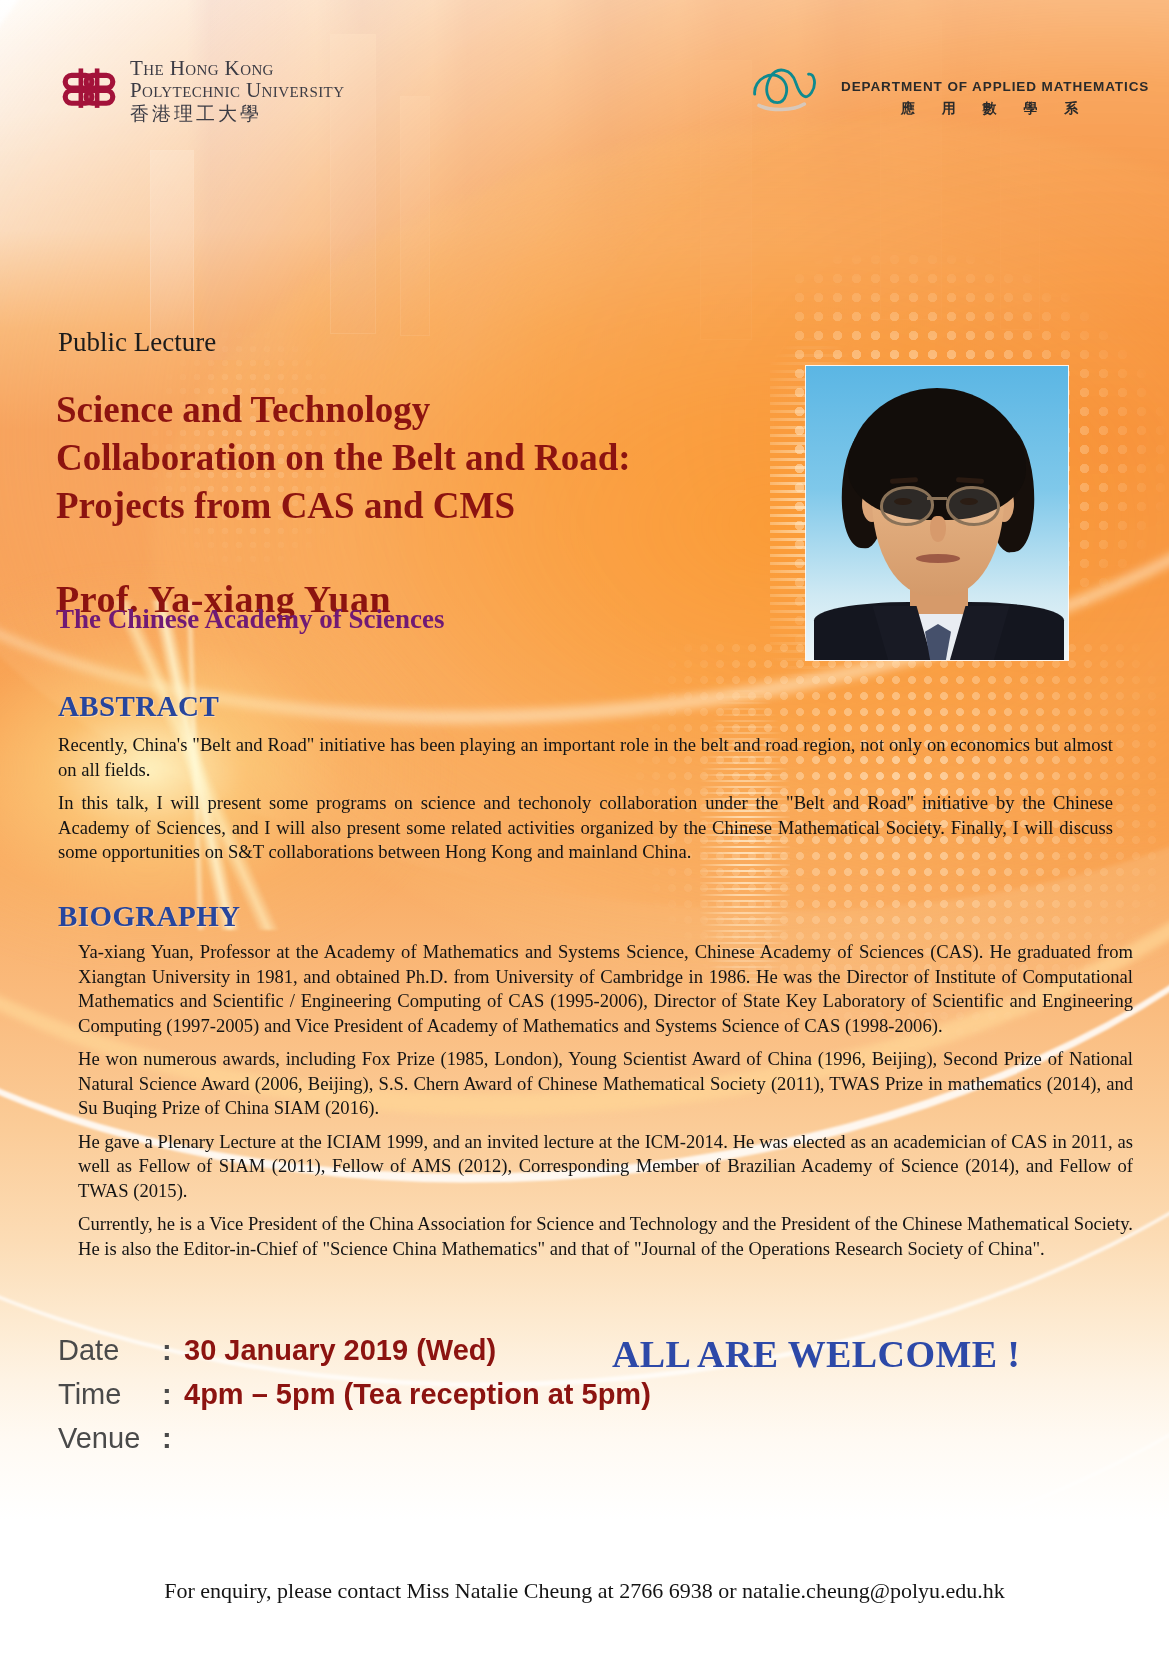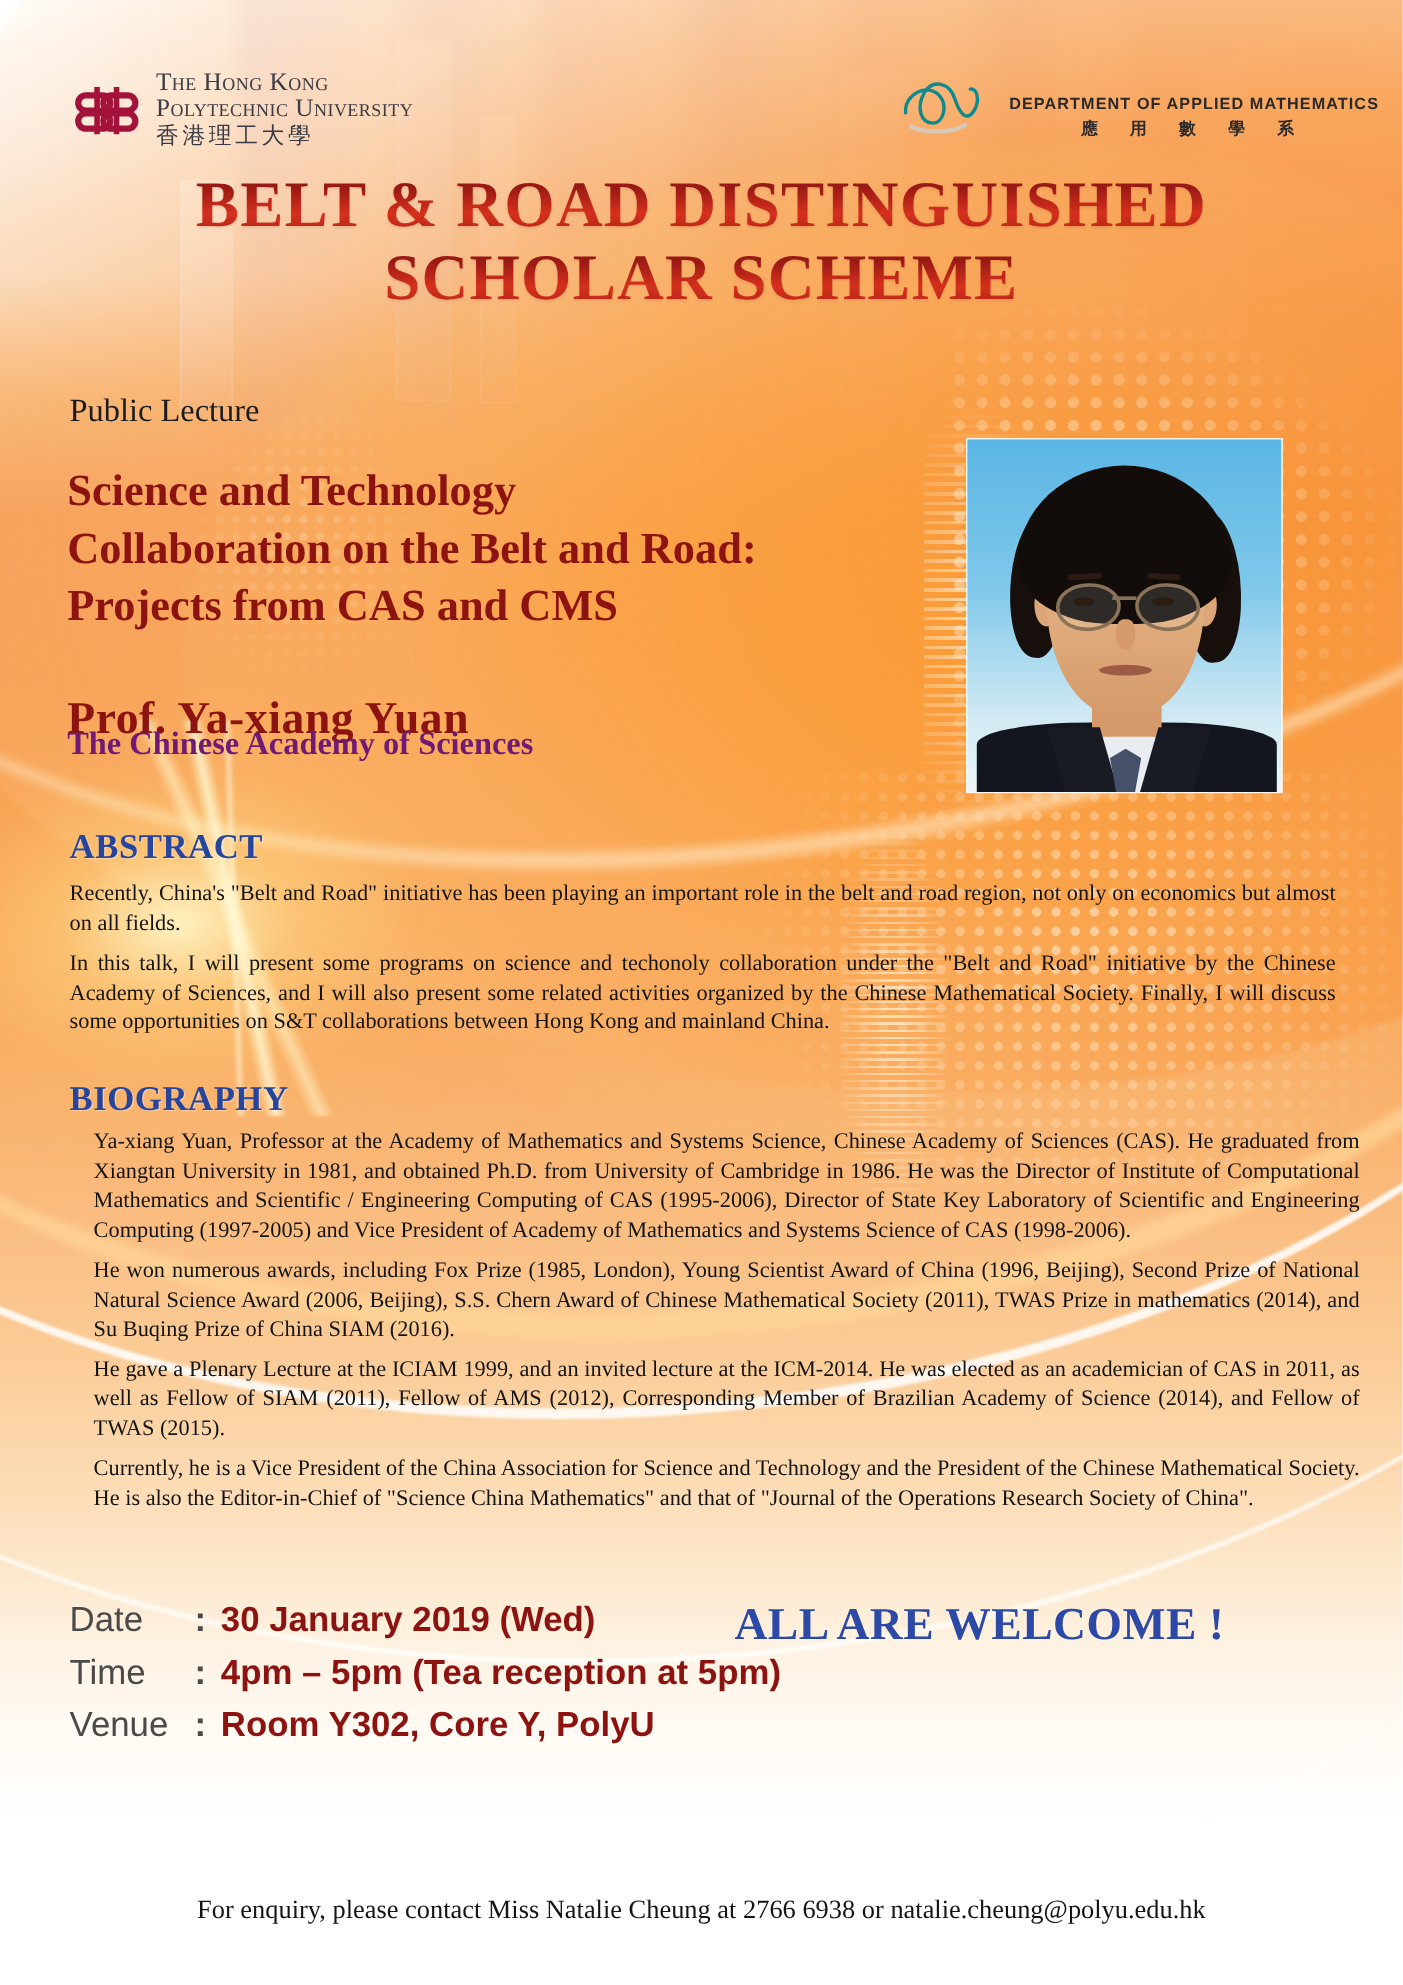--- a/index.html
+++ b/index.html
@@ -184,21 +184,21 @@
       linear-gradient(66deg, rgba(255,255,255,0) 48%, rgba(255,245,200,0.6) 50%, rgba(255,255,255,0) 52%),
       linear-gradient(88deg, rgba(255,255,255,0) 49%, rgba(255,252,225,0.55) 50%, rgba(255,255,255,0) 51%);
     filter: blur(1.5px);
   }
 
   
   .header { position: absolute; left: 0; top: 0; width: 1169px; height: 130px; }
 
   .polyu-logo {
     position: absolute; left: 60px; top: 58px;
-    display: flex; align-items: center; gap: 12px;
+    display: flex; gap: 12px;
   }
   .polyu-mark { width: 58px; height: 58px; }
   .polyu-words { line-height: 1.0; }
   .polyu-en1, .polyu-en2 {
     color: #3b3b44;
     font-family: "Liberation Serif", serif;
     letter-spacing: .4px;
   }
   .polyu-en1 { font-size: 21px; font-variant: small-caps; }
   .polyu-en2 { font-size: 21px; font-variant: small-caps; margin-top: 1px; }
@@ -417,24 +417,20 @@
         <path d="M8 46 C6 24 34 10 48 26 C58 38 52 58 40 58 C26 58 20 40 30 22 C40 6 60 10 66 30 C72 48 80 56 88 44 C96 32 92 16 84 18" fill="none" stroke="#0e8a8f" stroke-width="4" stroke-linecap="round"></path>
         <path d="M14 62 C30 70 62 70 78 60" fill="none" stroke="#cfcfcf" stroke-width="5" stroke-linecap="round" opacity=".8"></path>
       </svg>
       <div class="dept-words">
         <div class="dept-en">DEPARTMENT OF APPLIED MATHEMATICS</div>
         <div class="dept-zh">應 用 數 學 系</div>
       </div>
     </div>
   </div>
 
-  <div class="banner">
-    <div class="banner-line l1">BELT &amp; ROAD DISTINGUISHED</div>
-    <div class="banner-line l2">SCHOLAR SCHEME</div>
-  </div>
 
   <div class="public-lecture">Public Lecture</div>
 
   <div class="talk-title">
     <div>Science and Technology</div>
     <div>Collaboration on the Belt and Road:</div>
     <div>Projects from CAS and CMS</div>
   </div>
 
   <div class="speaker-name">Prof. Ya-xiang Yuan</div>
@@ -487,21 +483,20 @@
       <span class="detail-value">30 January 2019 (Wed)</span>
     </div>
     <div class="detail-row">
       <span class="detail-label">Time</span>
       <span class="detail-colon">:</span>
       <span class="detail-value">4pm – 5pm (Tea reception at 5pm)</span>
     </div>
     <div class="detail-row">
       <span class="detail-label">Venue</span>
       <span class="detail-colon">:</span>
-      <span class="detail-value">Room Y302, Core Y, PolyU</span>
     </div>
   </div>
 
   <div class="welcome">ALL ARE WELCOME !</div>
 
   <div class="enquiry">For enquiry, please contact Miss Natalie Cheung at 2766 6938 or natalie.cheung@polyu.edu.hk</div>
 
 </div>
 
 </body></html>

